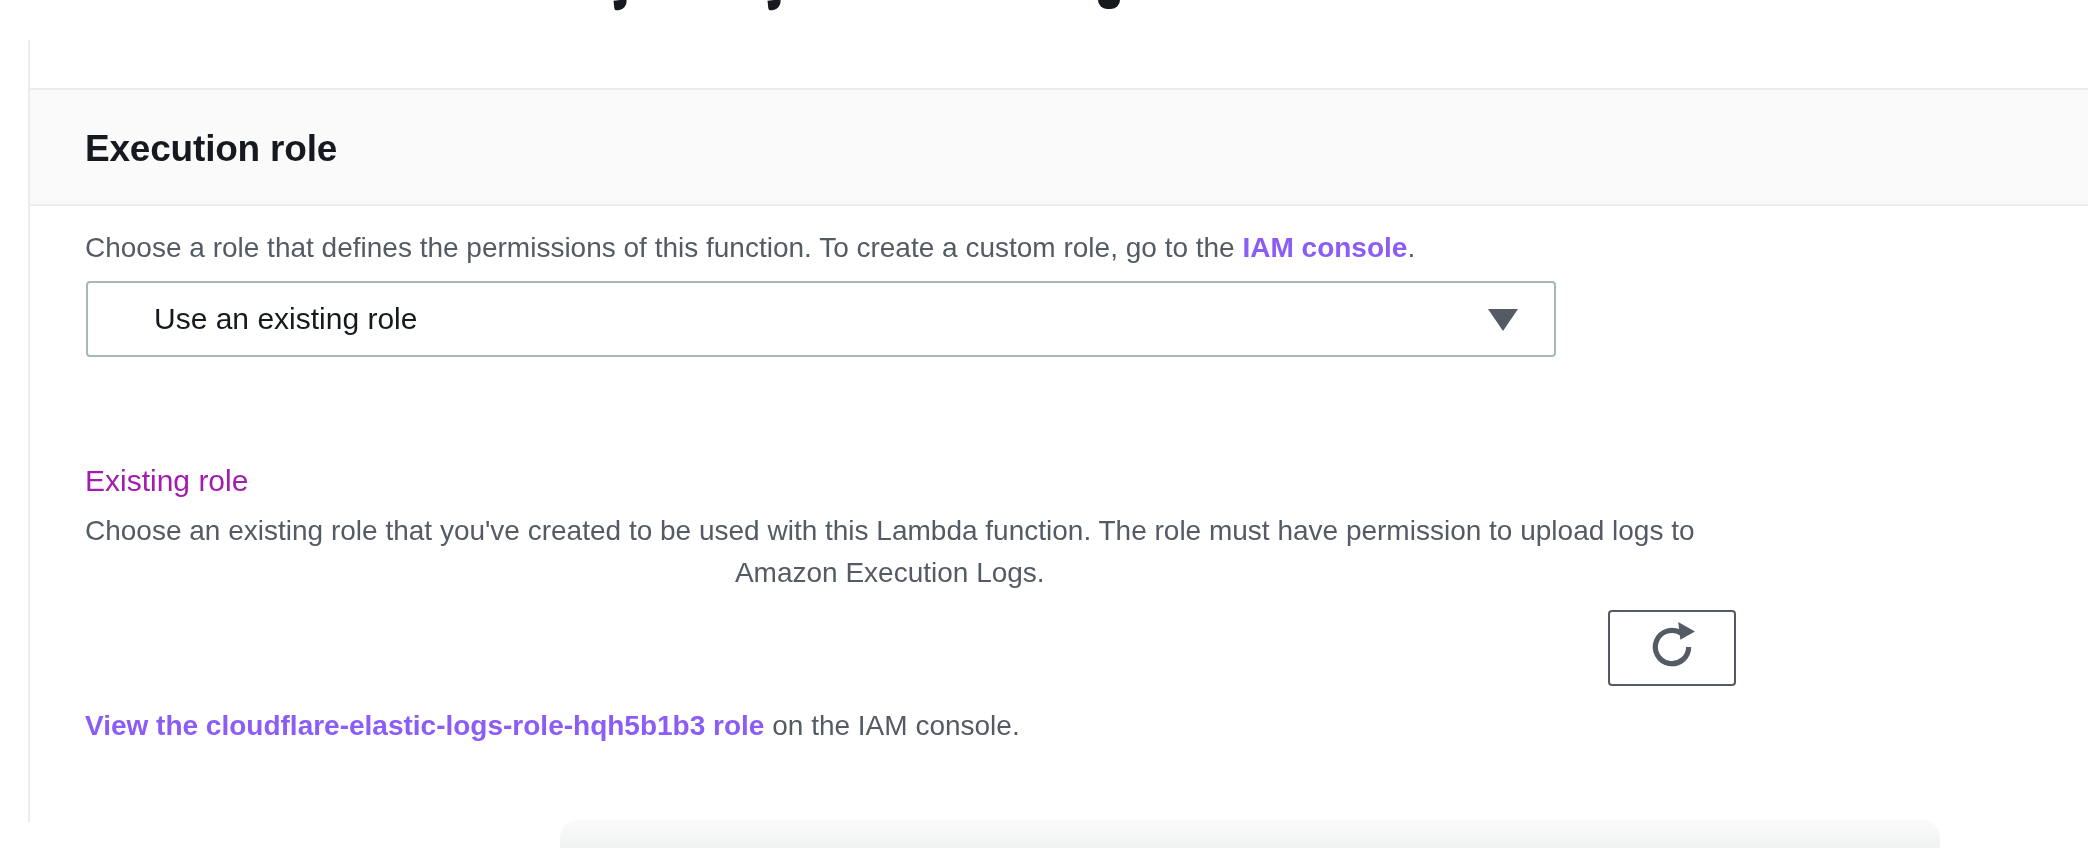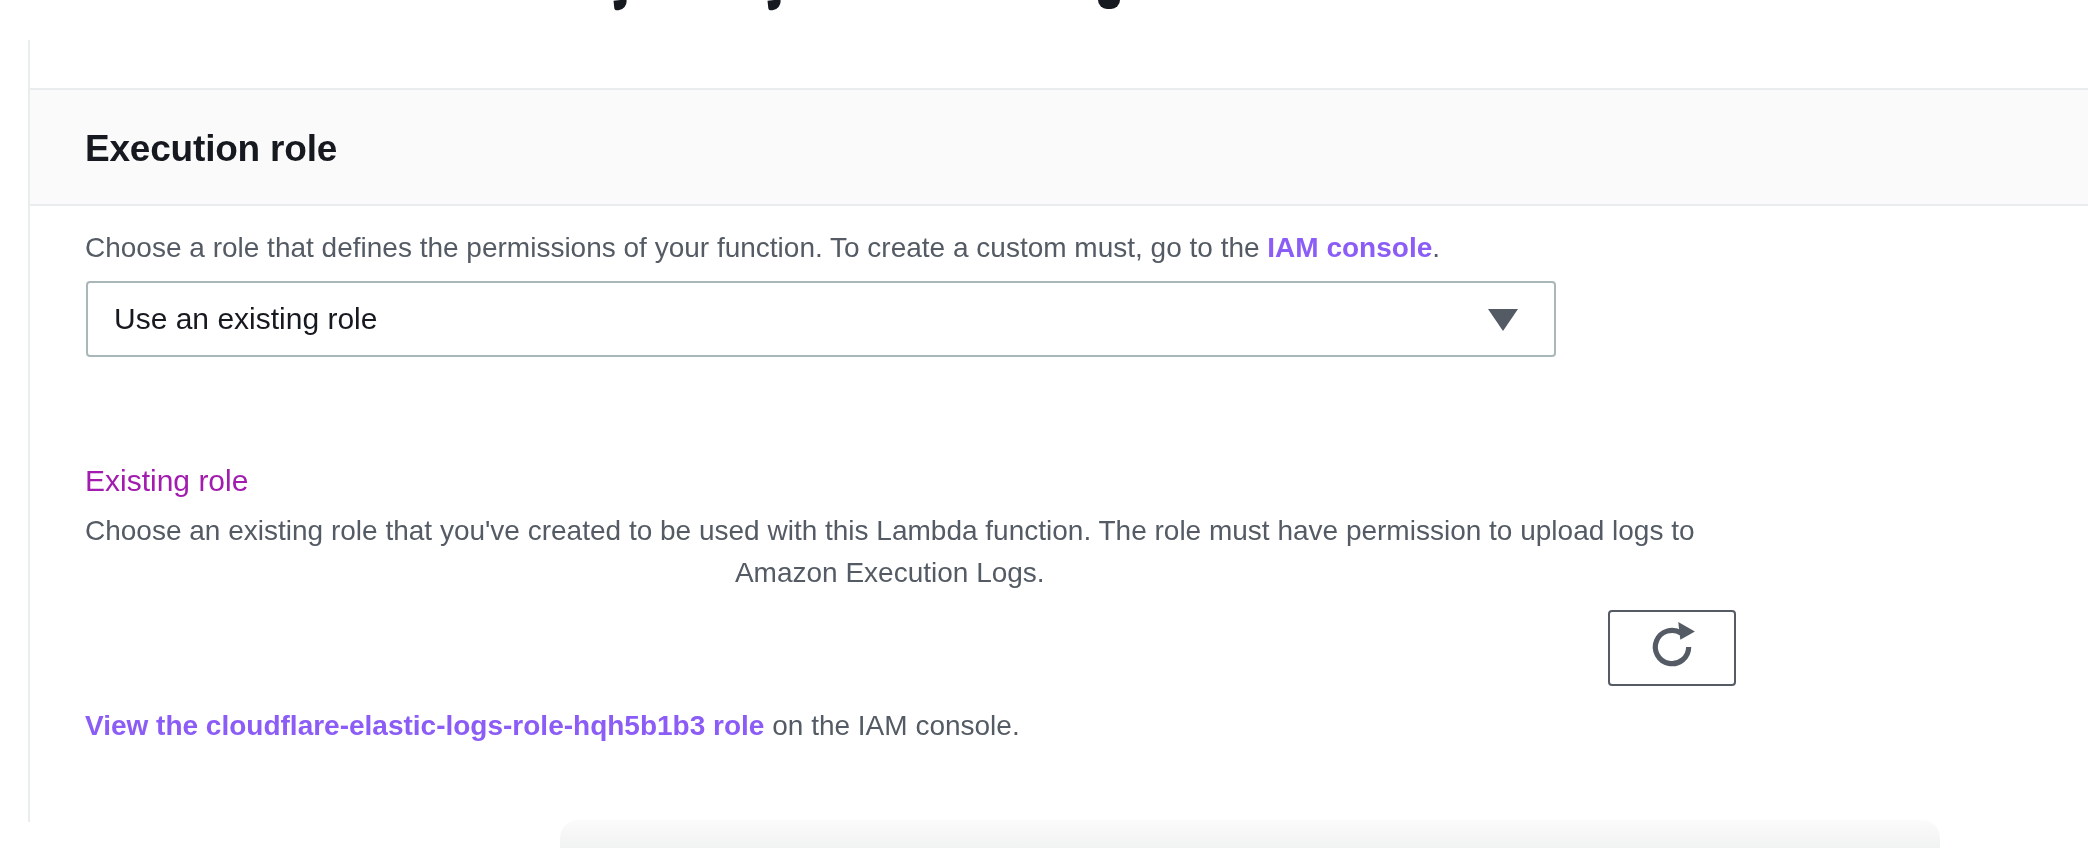--- a/index.html
+++ b/index.html
@@ -80,20 +80,21 @@
     position: absolute;
     left: 86px;
     width: 1470px;
     border: 2px solid #aab7b8;
     border-radius: 4px;
     background: #ffffff;
     box-sizing: border-box;
     display: flex;
     align-items: center;
     cursor: pointer;
+    padding-left: 40px;
   }
   .dropdown.first { top: 281px; height: 76px; }
   .dropdown.second { top: 608px; height: 78px; }
   .dropdown-value {
     padding-left: 26px;
     font-size: 30px;
     color: #16191f;
     white-space: nowrap;
   }
   .dropdown-arrow {
@@ -176,21 +177,21 @@
   <div class="crop-mark m2"></div>
   <div class="crop-mark m3"></div>
 
   <div class="panel-left-border"></div>
 
   <div class="panel-header">
     <h2 class="panel-title">Execution role</h2>
   </div>
 
   <div class="role-description">
-    <span>Choose a role that defines the permissions of your function. To create a custom must, go to the </span><a class="link">IAM console</a><span>.</span>
+    <span>Choose a role that defines the permissions of this function. To create a custom role, go to the </span><a class="link">IAM console</a><span>.</span>
   </div>
 
   <div class="dropdown first">
     <span class="dropdown-value">Use an existing role</span>
     <span class="dropdown-arrow"></span>
   </div>
 
   <div class="field-label">Existing role</div>
 
   <div class="field-description">

